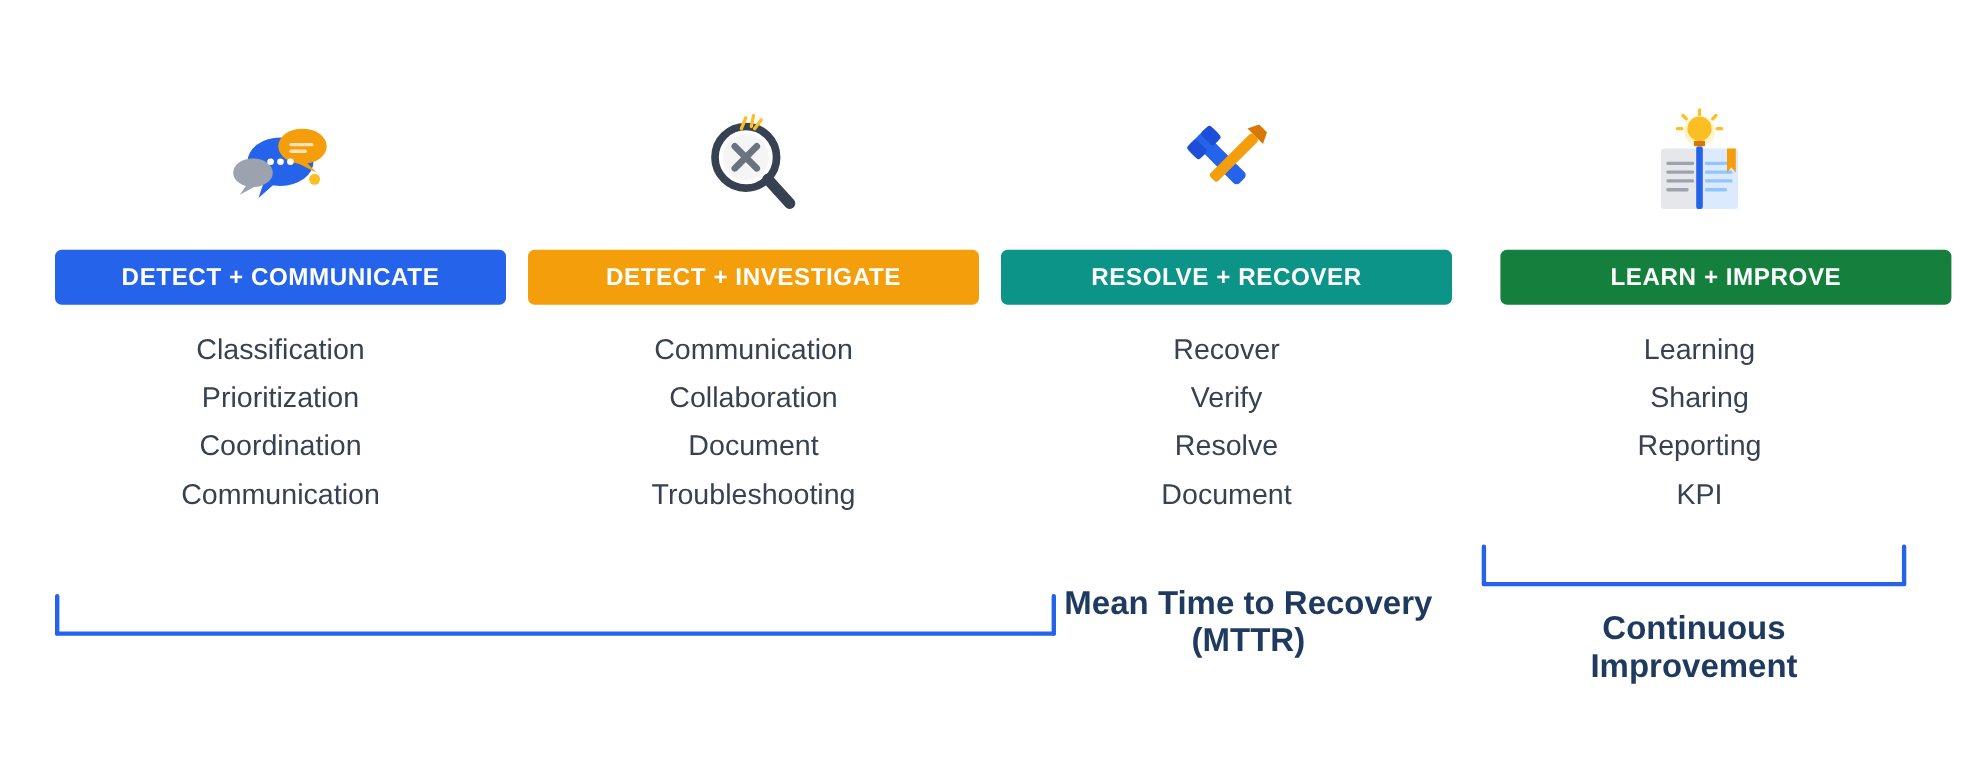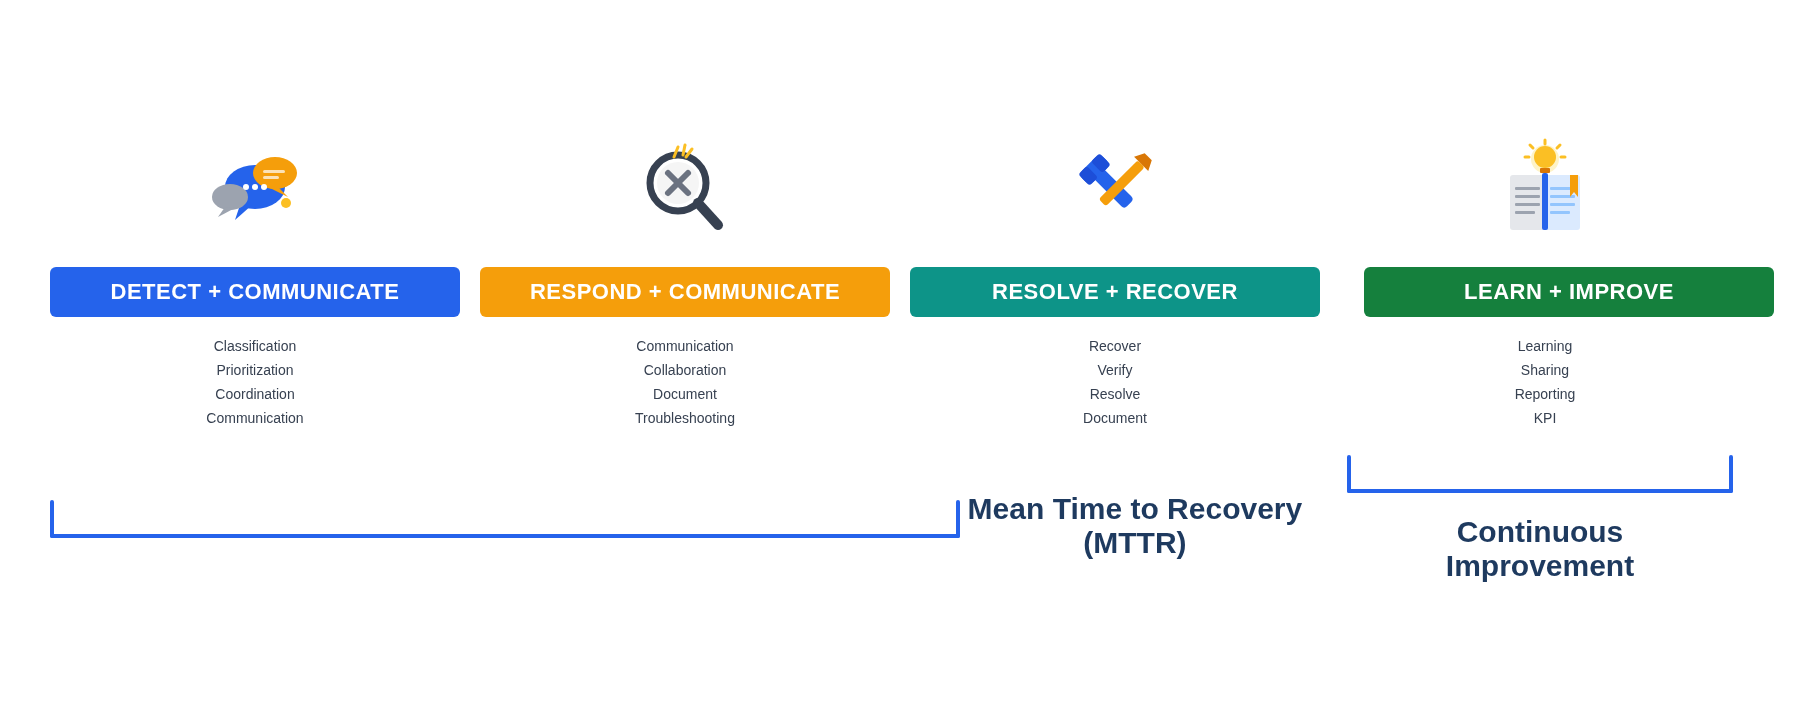--- a/index.html
+++ b/index.html
@@ -53,21 +53,21 @@
     .badge-orange { background: #f59e0b; }
     .badge-teal { background: #0d9488; }
     .badge-green { background: #15803d; margin-left: 48px; }
 
     .items-list {
       list-style: none;
       width: 100%;
       text-align: center;
     }
     .items-list li {
-      font-size: 14px;
+      font-size: 26px;
       color: #374151;
       line-height: 1.7;
       font-weight: 400;
     }
 
     .bottom-row {
       display: flex;
       width: 100%;
       margin-top: 24px;
     }
@@ -135,21 +135,21 @@
           <circle cx="48" cy="48" r="21" fill="#f5f5f5"></circle>
 
           <line x1="38" y1="38" x2="58" y2="58" stroke="#6b7280" stroke-width="6" stroke-linecap="round"></line>
           <line x1="58" y1="38" x2="38" y2="58" stroke="#6b7280" stroke-width="6" stroke-linecap="round"></line>
 
           <line x1="48" y1="12" x2="44" y2="22" stroke="#fbbf24" stroke-width="3" stroke-linecap="round"></line>
           <line x1="55" y1="10" x2="53" y2="20" stroke="#fbbf24" stroke-width="3" stroke-linecap="round"></line>
           <line x1="62" y1="14" x2="56" y2="22" stroke="#fbbf24" stroke-width="3" stroke-linecap="round"></line>
         </svg>
       </div>
-      <div class="header-badge badge-orange">RESPOND + COMMUNICATE</div>
+      <div class="header-badge badge-orange">DETECT + INVESTIGATE</div>
       <ul class="items-list">
         <li>Communication</li>
         <li>Collaboration</li>
         <li>Document</li>
         <li>Troubleshooting</li>
       </ul>
     </div>
 
     <div class="column">
       <div class="icon-area">

